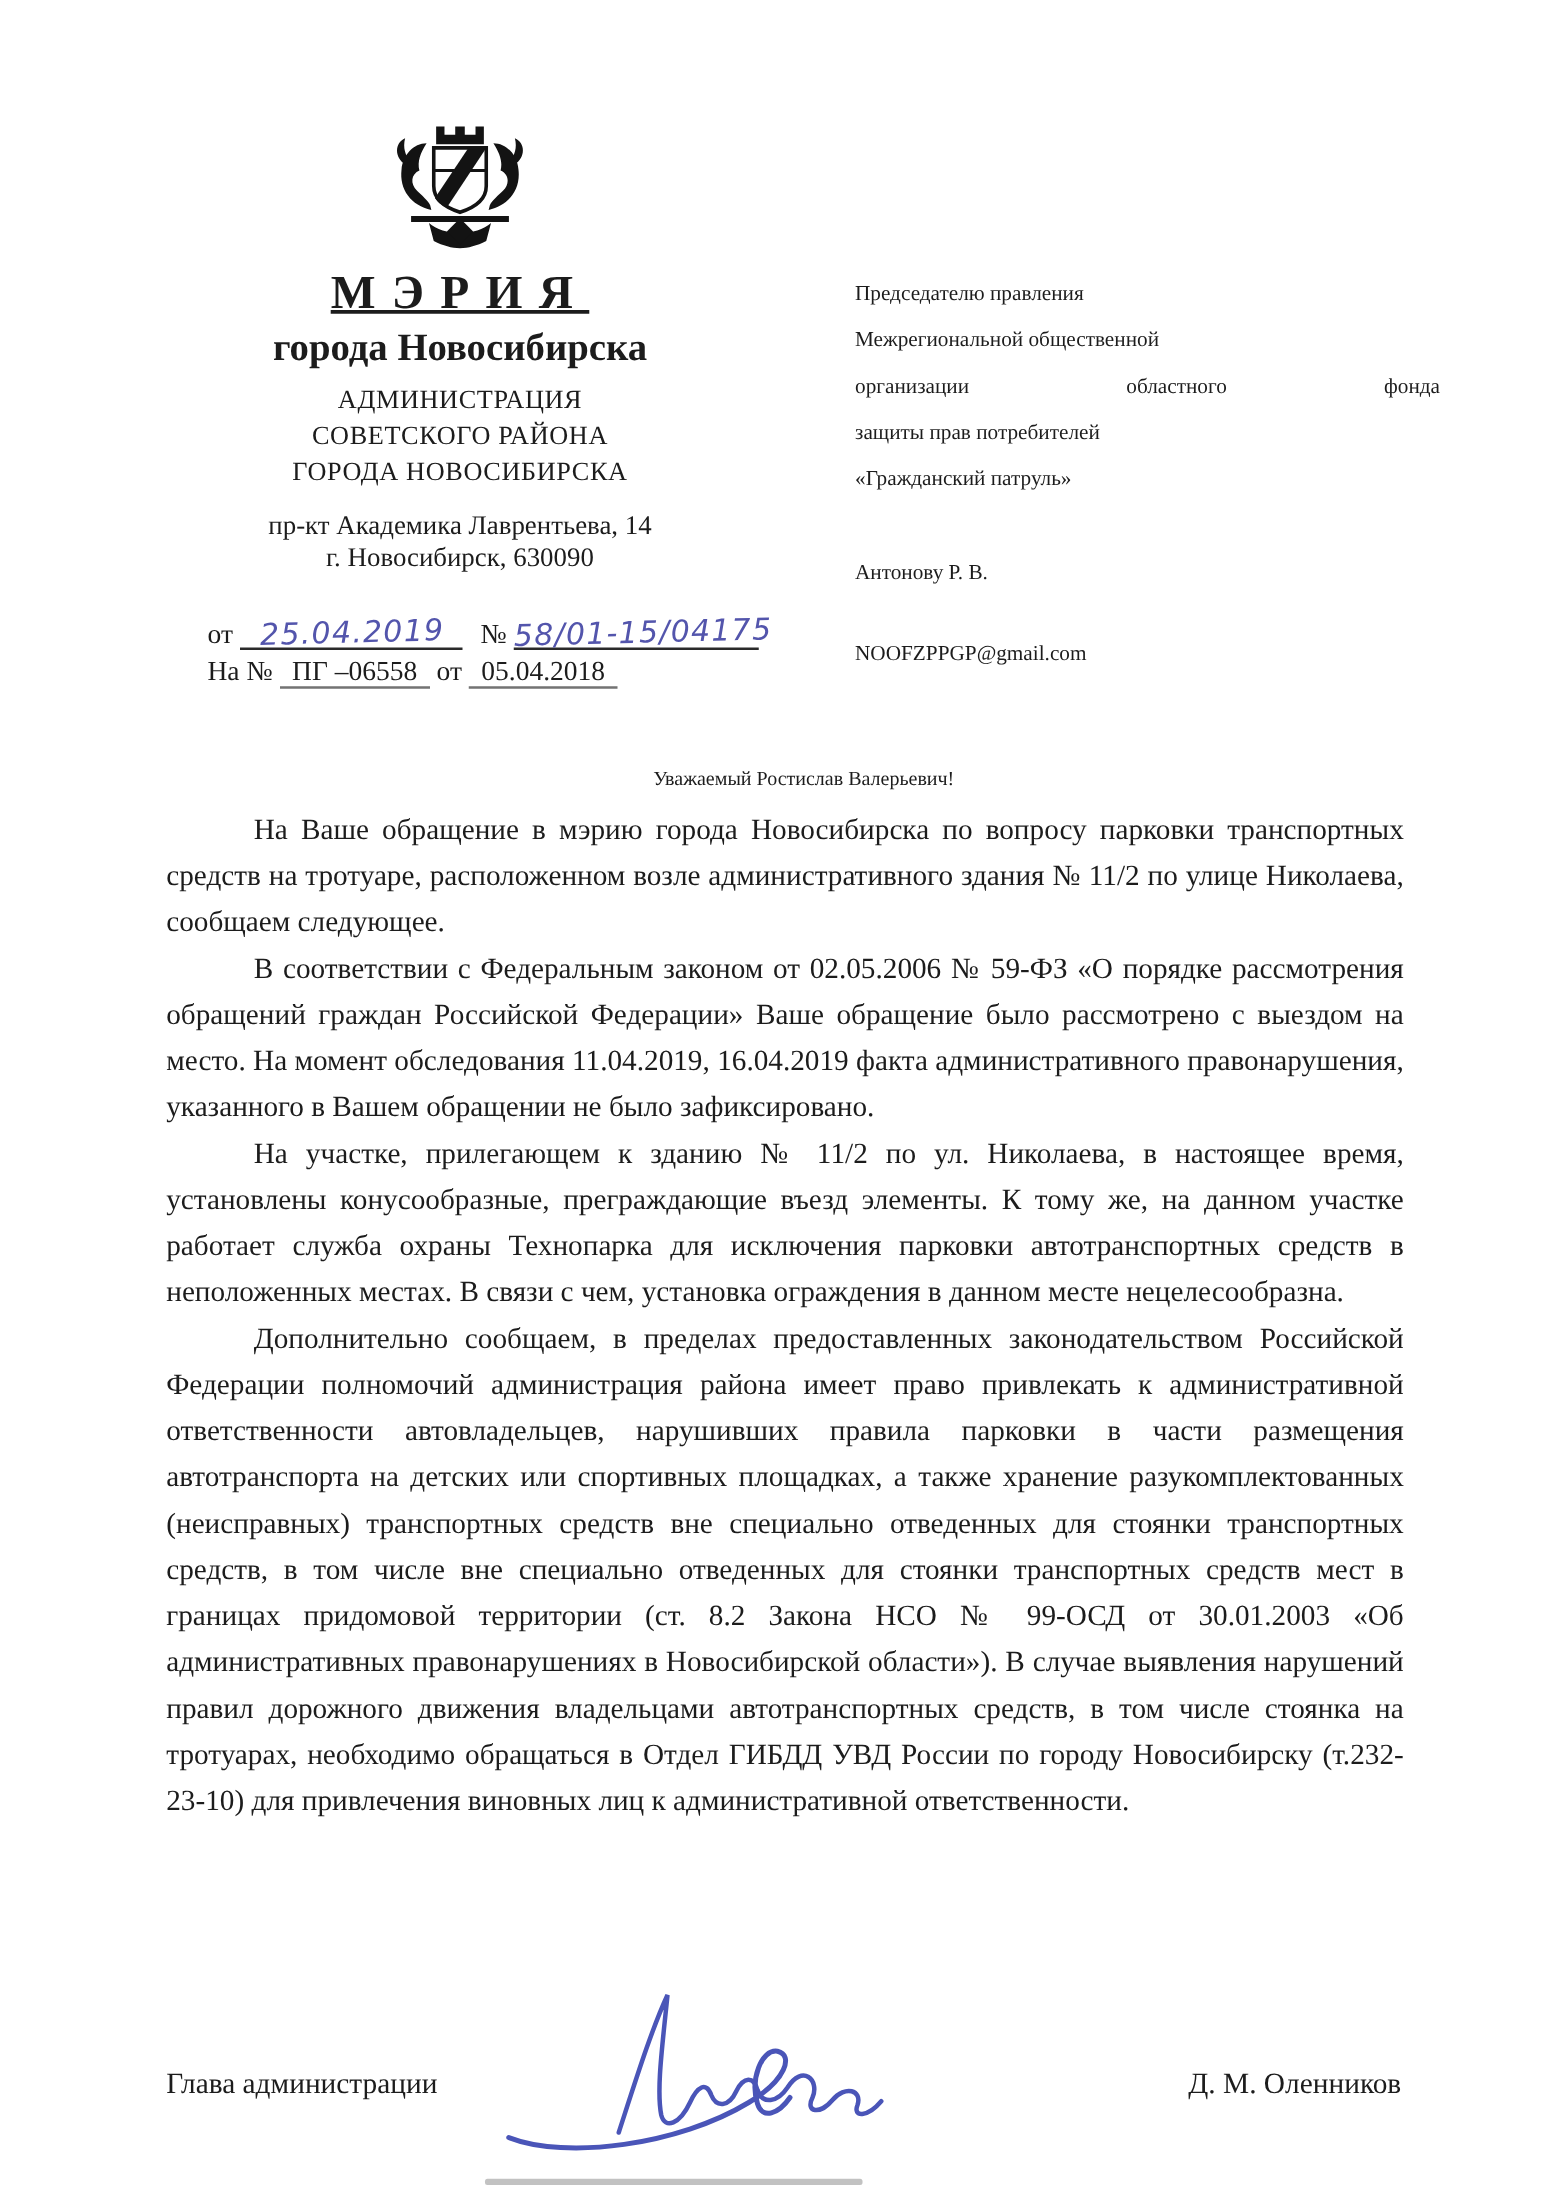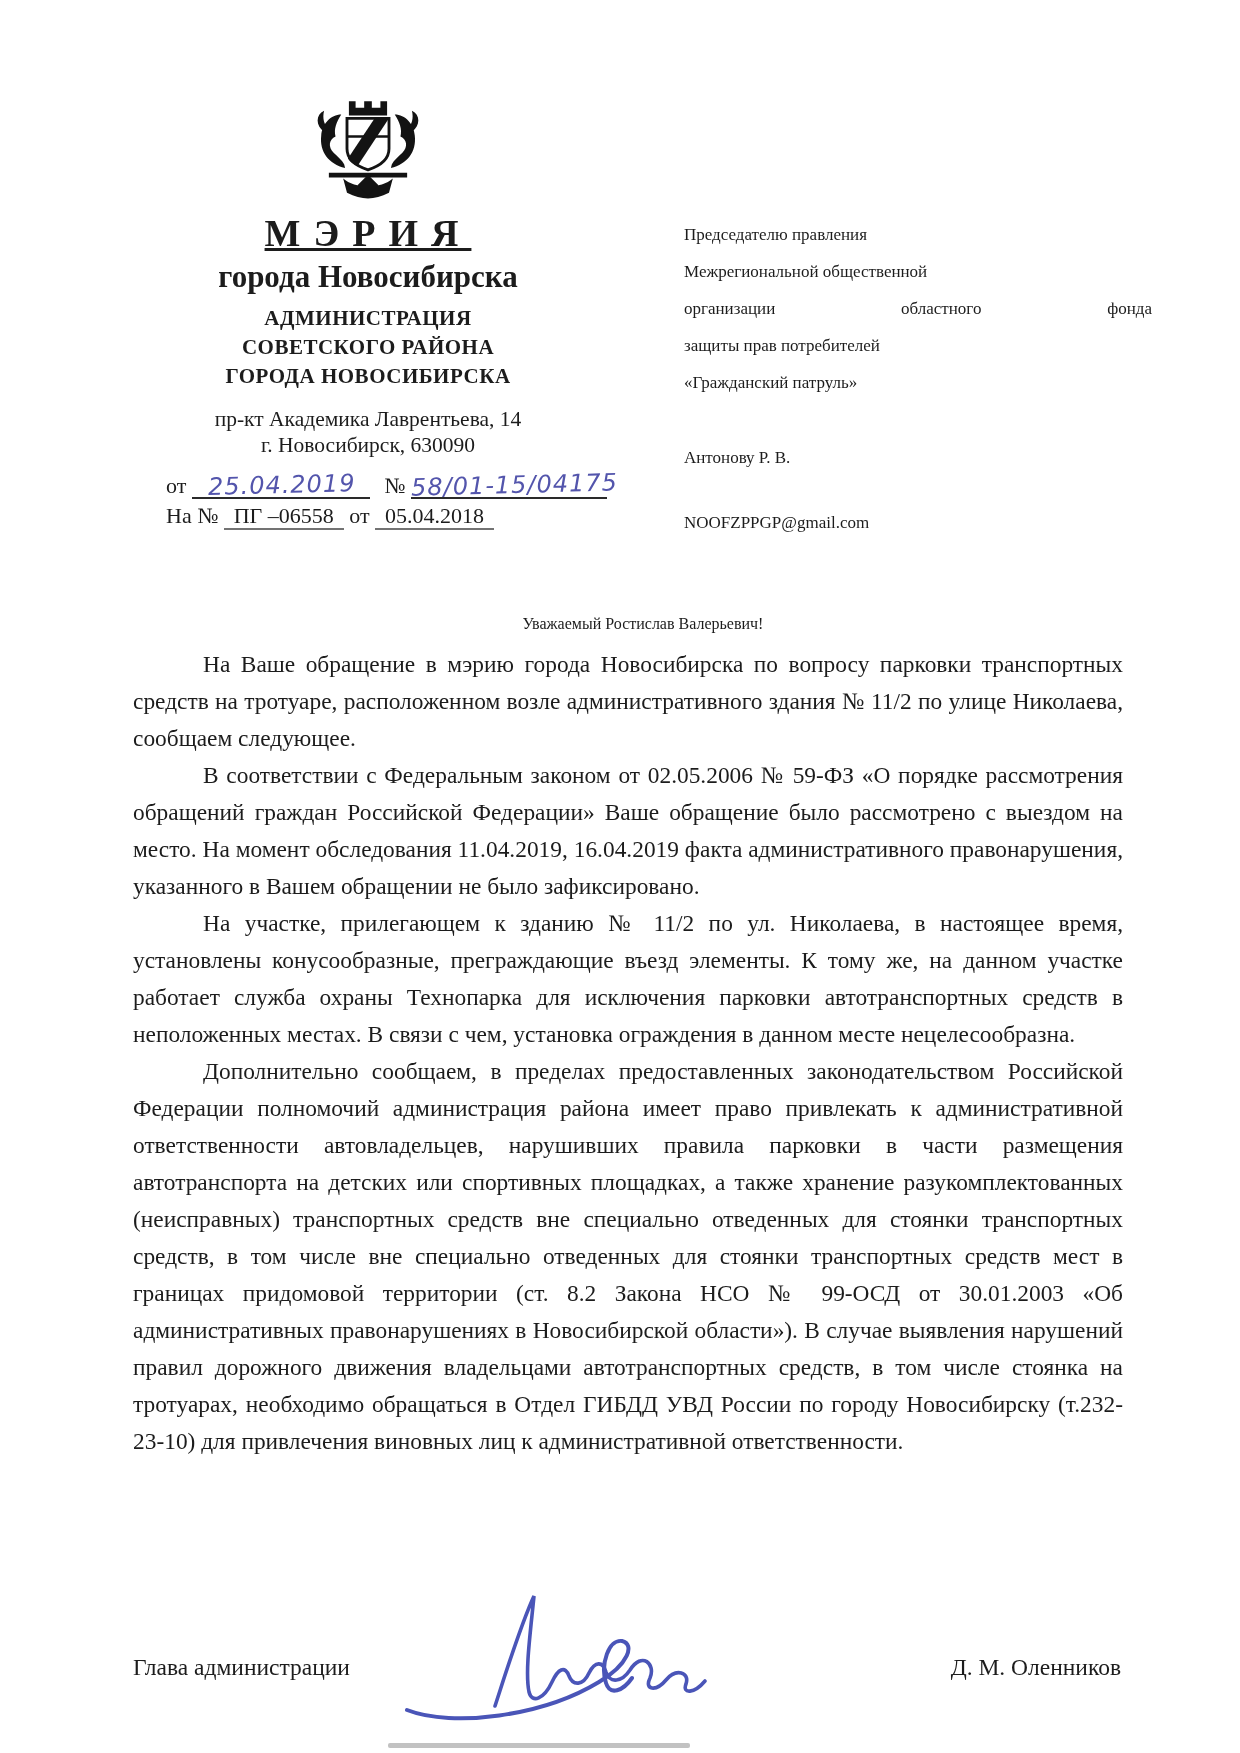--- a/index.html
+++ b/index.html
@@ -13,26 +13,26 @@
     overflow:hidden;
   }
   
   .left-col{
     position:absolute; left:118px; top:92px; width:500px;
     text-align:center;
   }
   .emblem{display:inline-block; margin-bottom:8px;}
   .title-main{font-size:38px; font-weight:bold; letter-spacing:13px; line-height:1.0; margin-top:2px;text-decoration:underline;}
   .title-sub{font-size:31px; font-weight:bold; margin-top:8px; line-height:1.1;}
-  .caps-line{font-size:21px; margin-top:5px; letter-spacing:0.5px; line-height:1.15;font-weight:bold;}
+  .caps-line{font-size:21px; margin-top:5px; letter-spacing:0.5px; line-height:1.15;}
   .caps-first{margin-top:12px;}
   .addr-block{margin-top:17px;}
   .addr-line{font-size:21.5px; line-height:1.25;}
   
-  .ref-rows{ text-align:left; margin-top:10px; padding-left:48px; font-size:22px;}
+  .ref-rows{ text-align:left; margin-top:30px; padding-left:48px; font-size:22px;}
   .ref-row{display:flex; align-items:flex-end;}
   .ref-label{padding:0 6px 0 0;}
   .blank{display:inline-block; border-bottom:2px solid #2a2a2a; text-align:center;}
   .blank-date{width:178px; margin-right:14px;}
   .blank-num{width:196px;}
   .hand{
     font-family:"DejaVu Sans", sans-serif;
     font-style:italic;
     font-size:24px;
     color:#5355ac;

